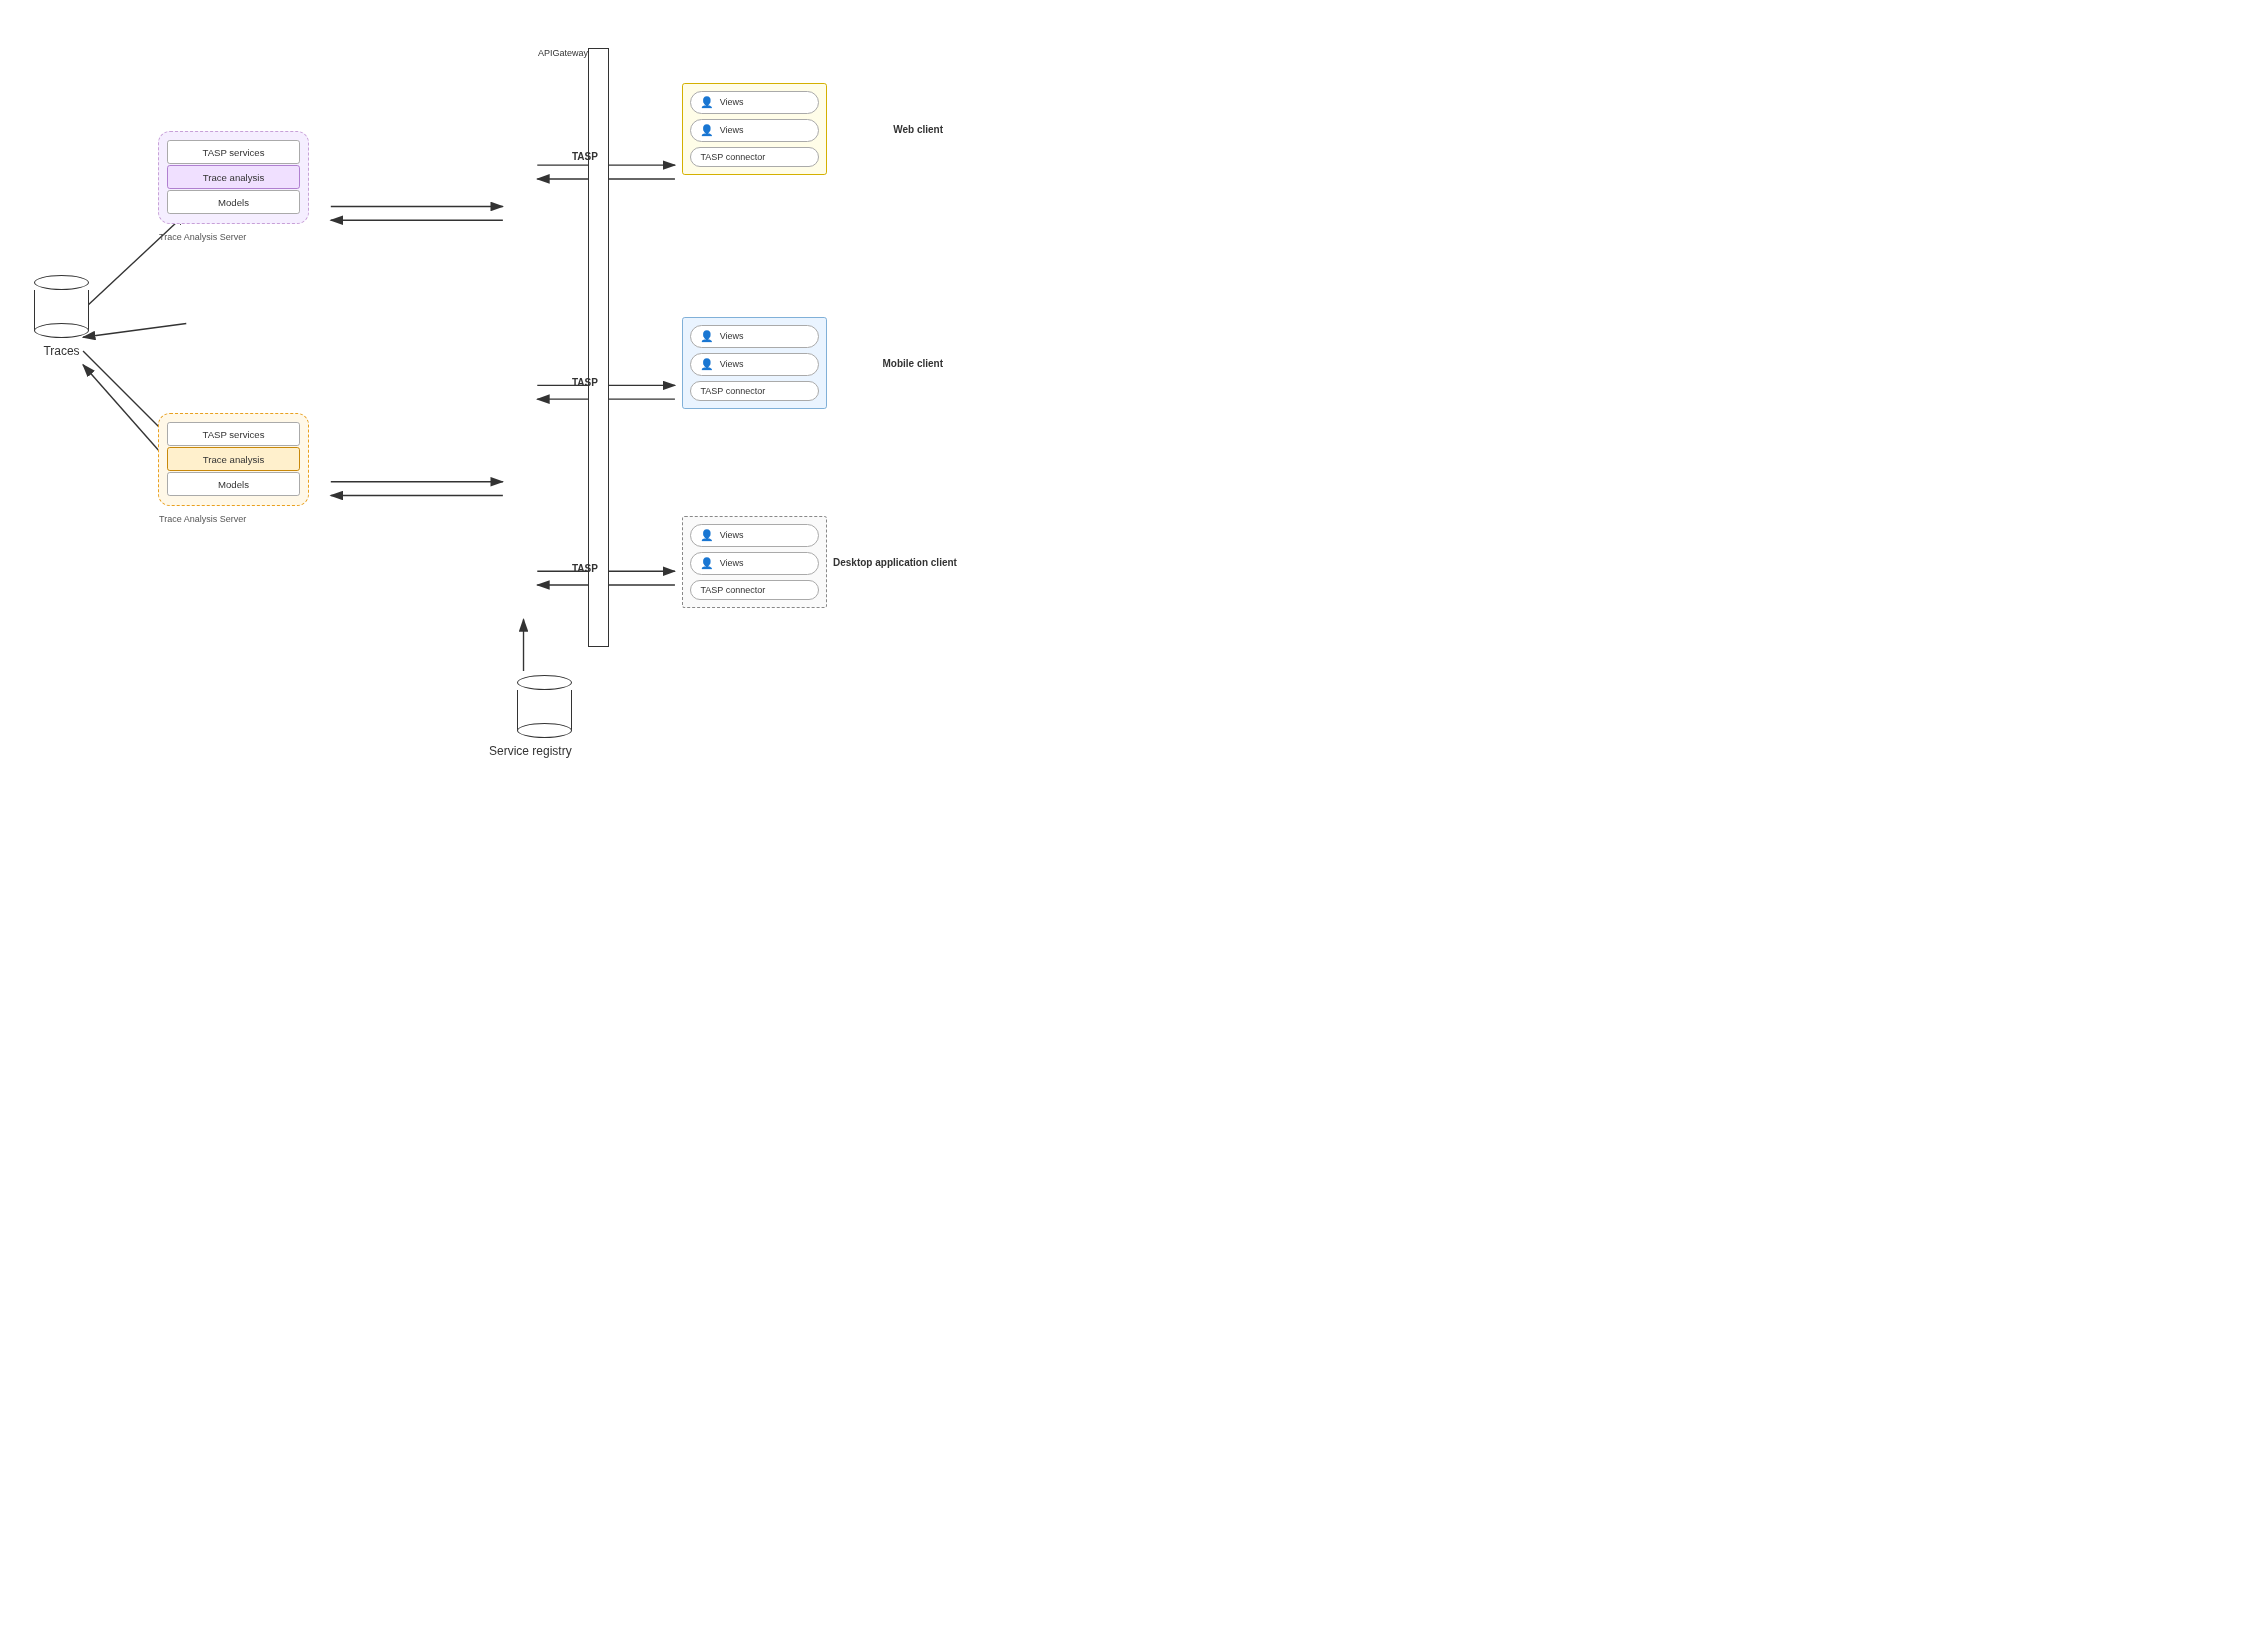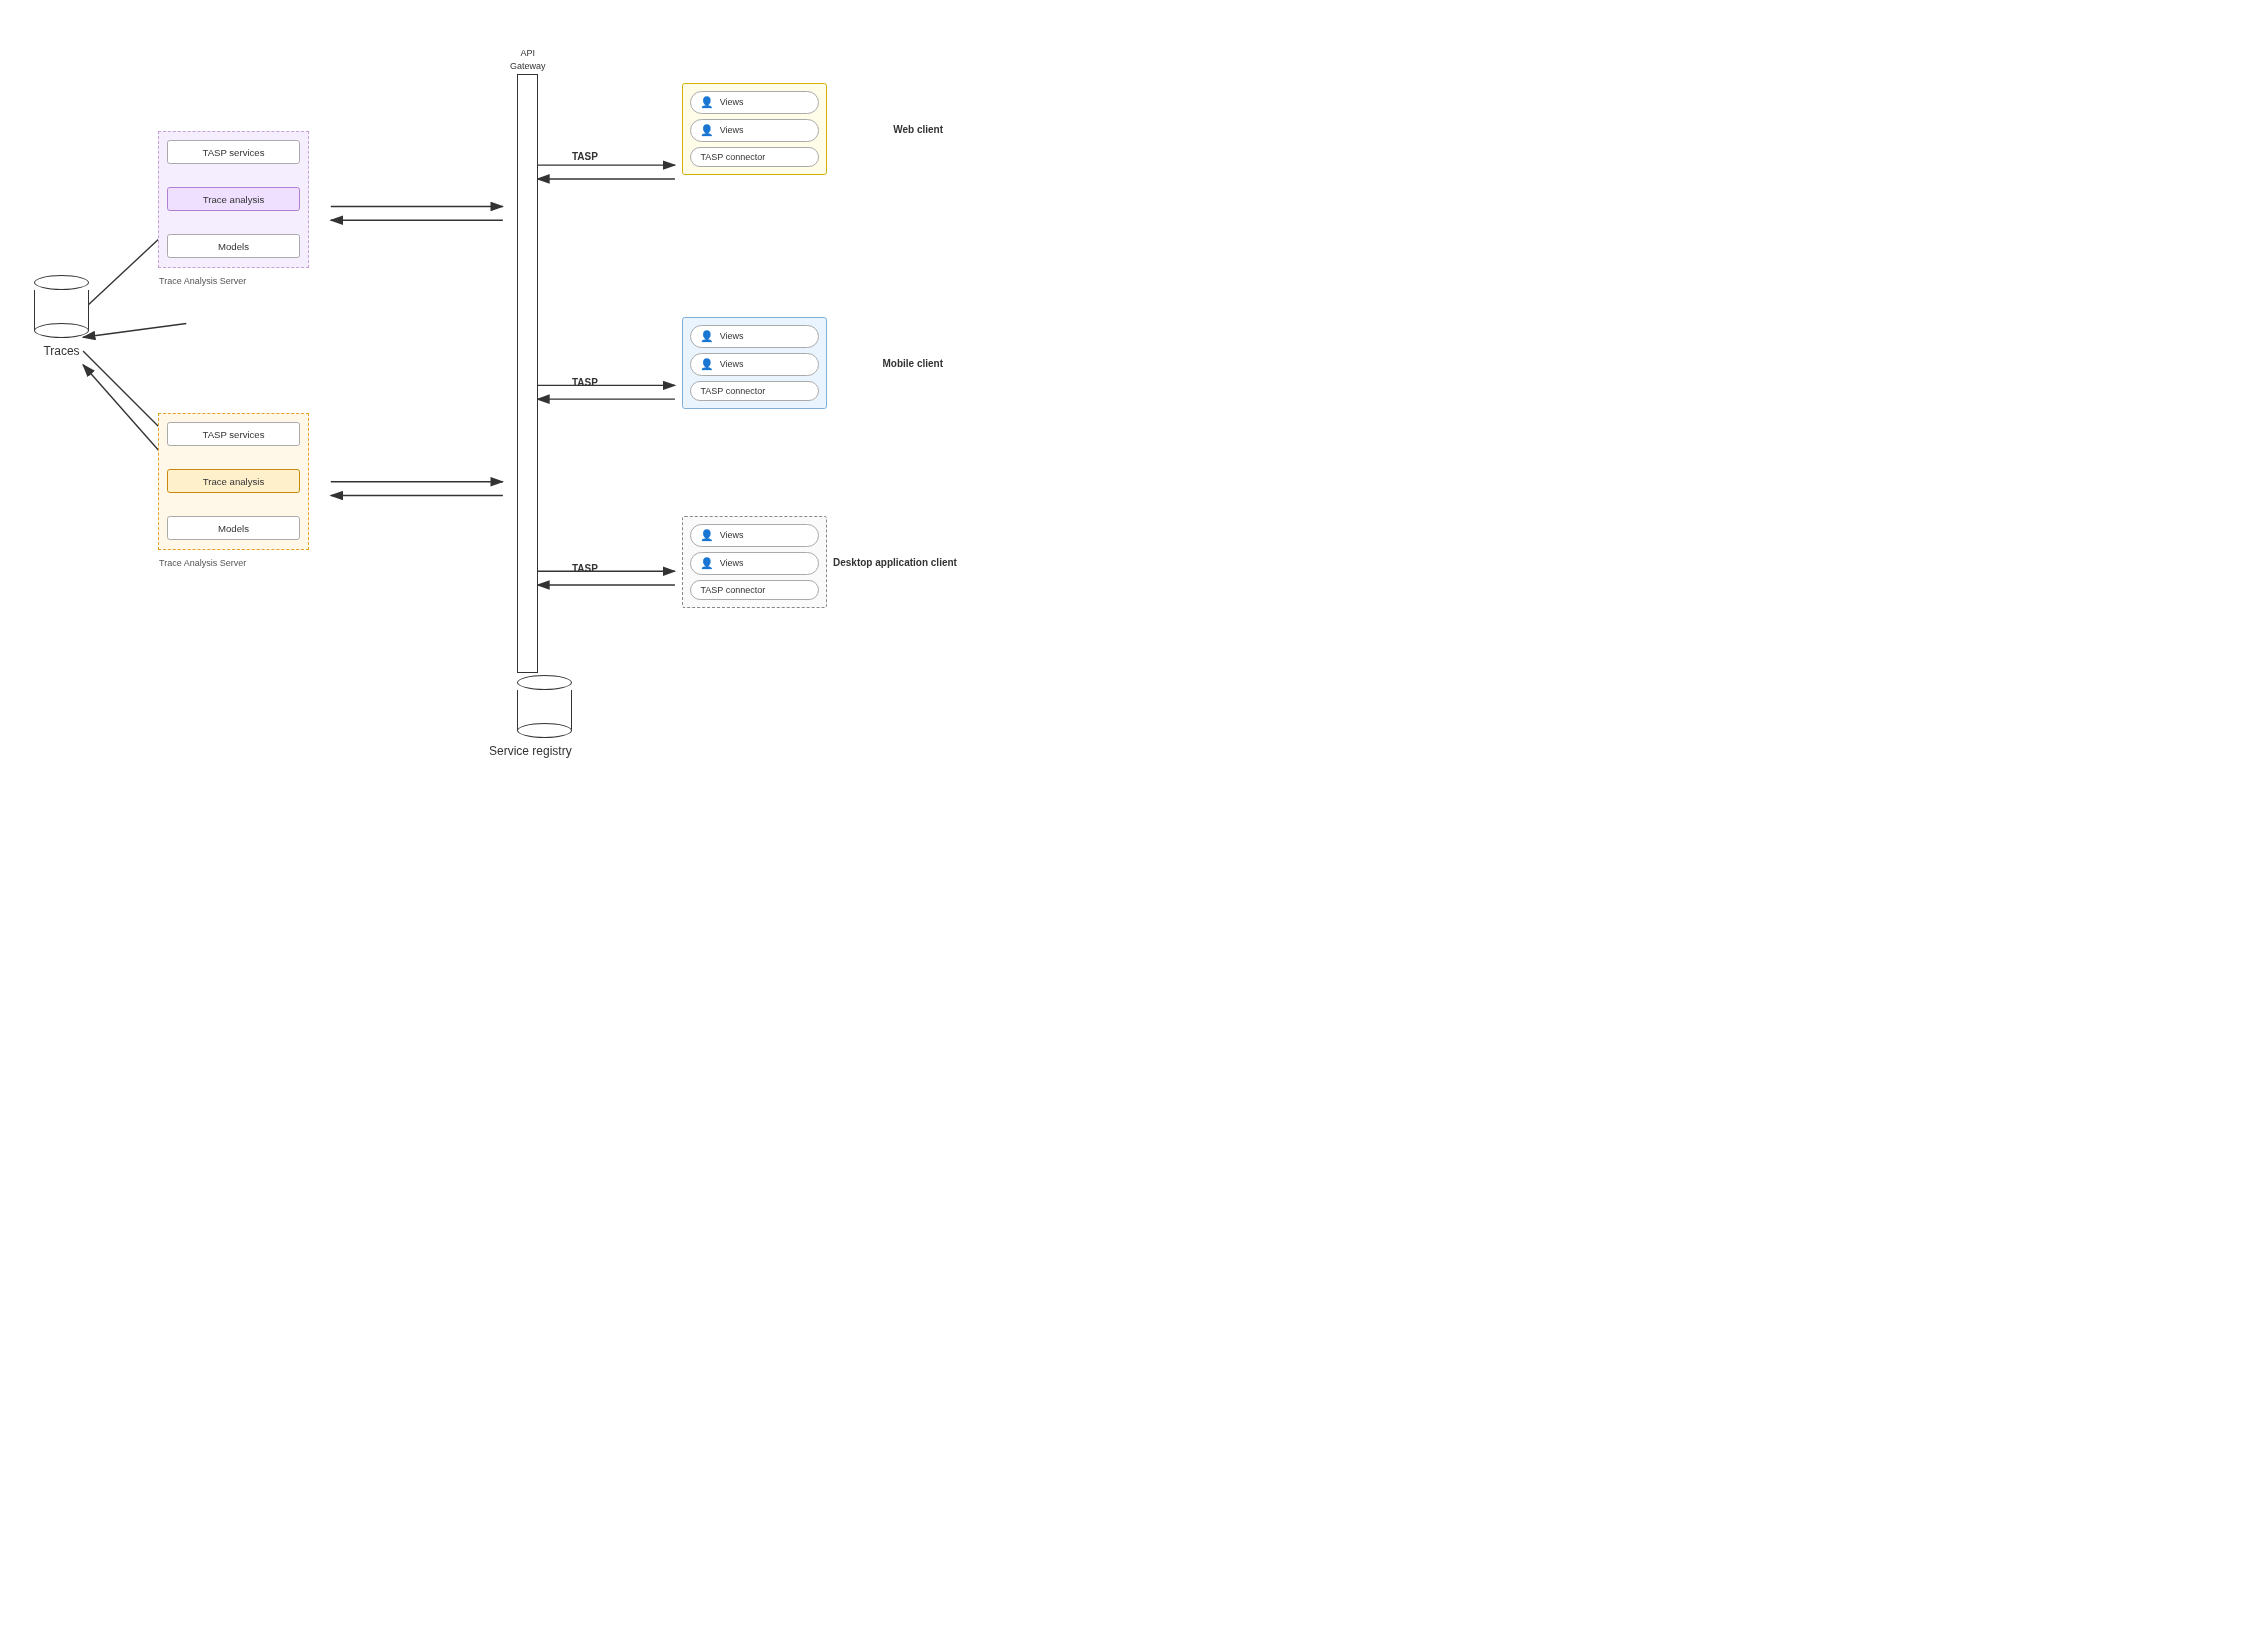--- a/index.html
+++ b/index.html
@@ -55,25 +55,25 @@
       margin-top: 5.5px;
       font-size: 12px;
       color: #333;
       text-align: center;
     }
 
     
     .server-box {
       position: absolute;
       border: 1.4px dashed;
-      border-radius: 0;
+      border-radius: 12px;
       padding: 8.3px;
       display: flex;
       flex-direction: column;
-      gap: 23px;
+      gap: 1px;
     }
     .server-box-purple {
       border-color: #c8a0d8;
       background: #f5eeff;
     }
     .server-box-orange {
       border-color: #e8a020;
       background: #fff8e8;
     }
     .server-inner-box {
@@ -143,22 +143,21 @@
 
     
     .person-icon {
       font-size: 11px;
     }
 
     
     .api-gateway {
       position: absolute;
       display: flex;
-      flex-direction: column;
-      align-items: center;
+      margin-left: 28px;
     }
     .api-gateway-label {
       font-size: 9px;
       color: #333;
       text-align: center;
       margin-bottom: 2.8px;
     }
     .api-gateway-bar {
       width: 20.7px;
       background: #fff;

